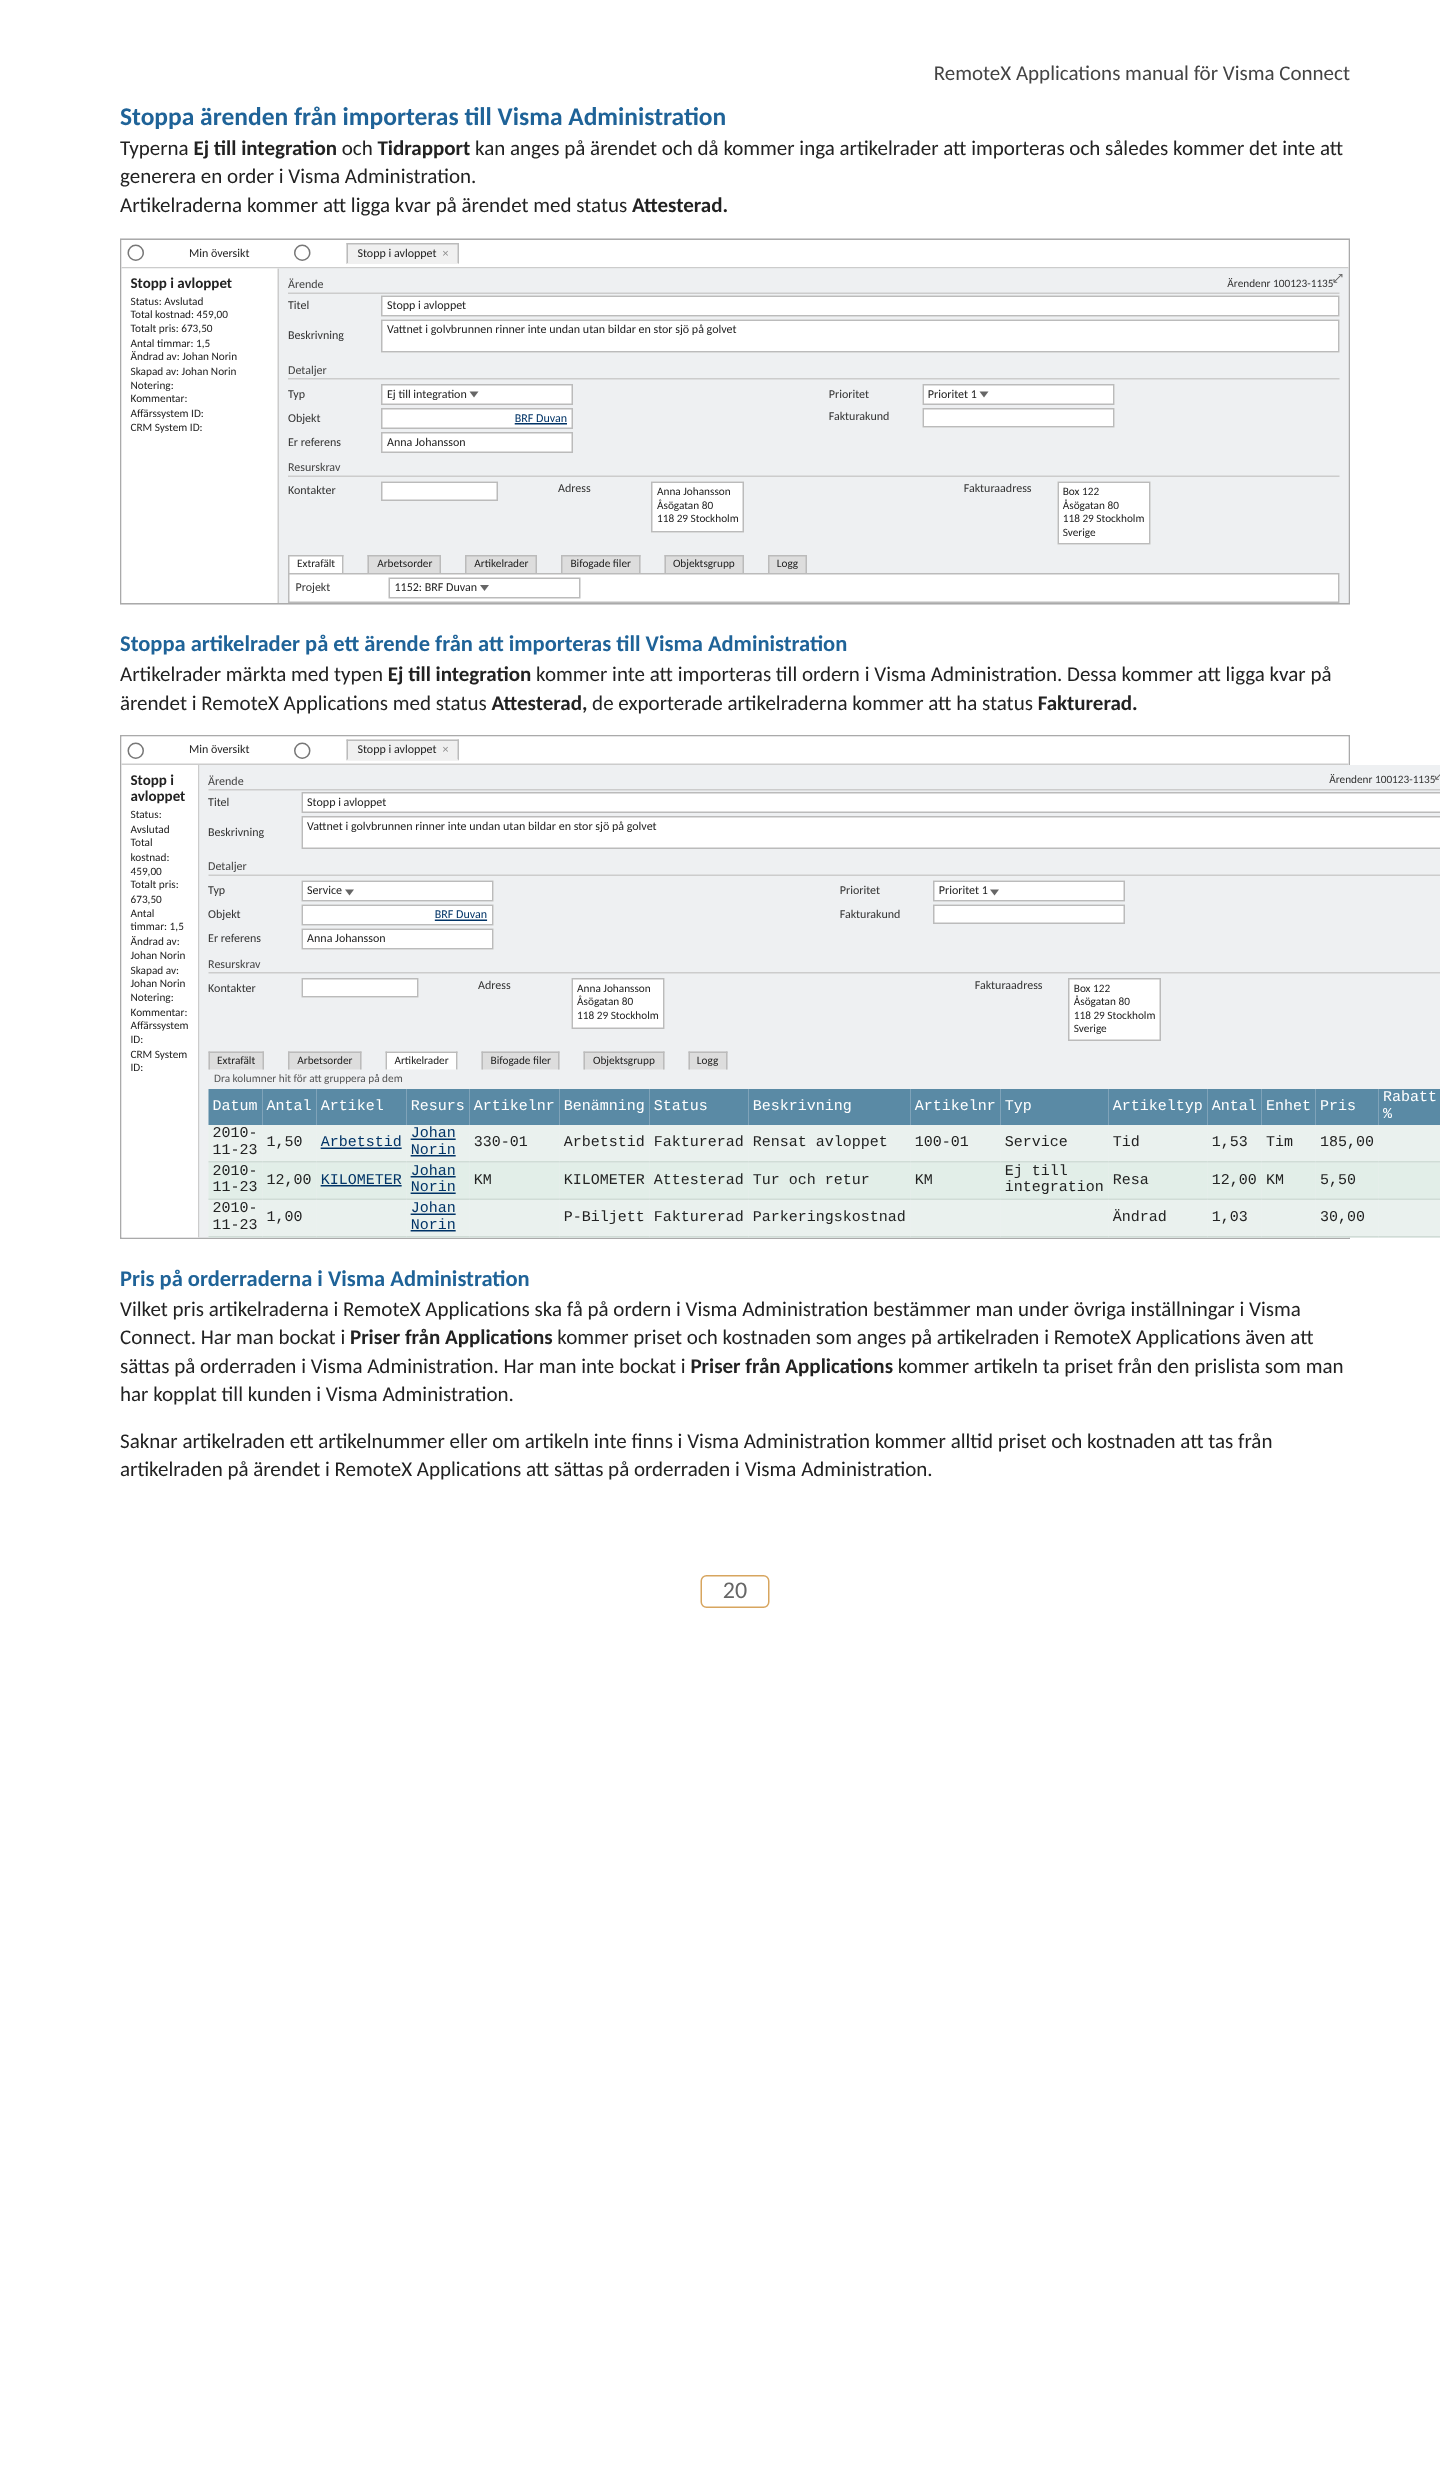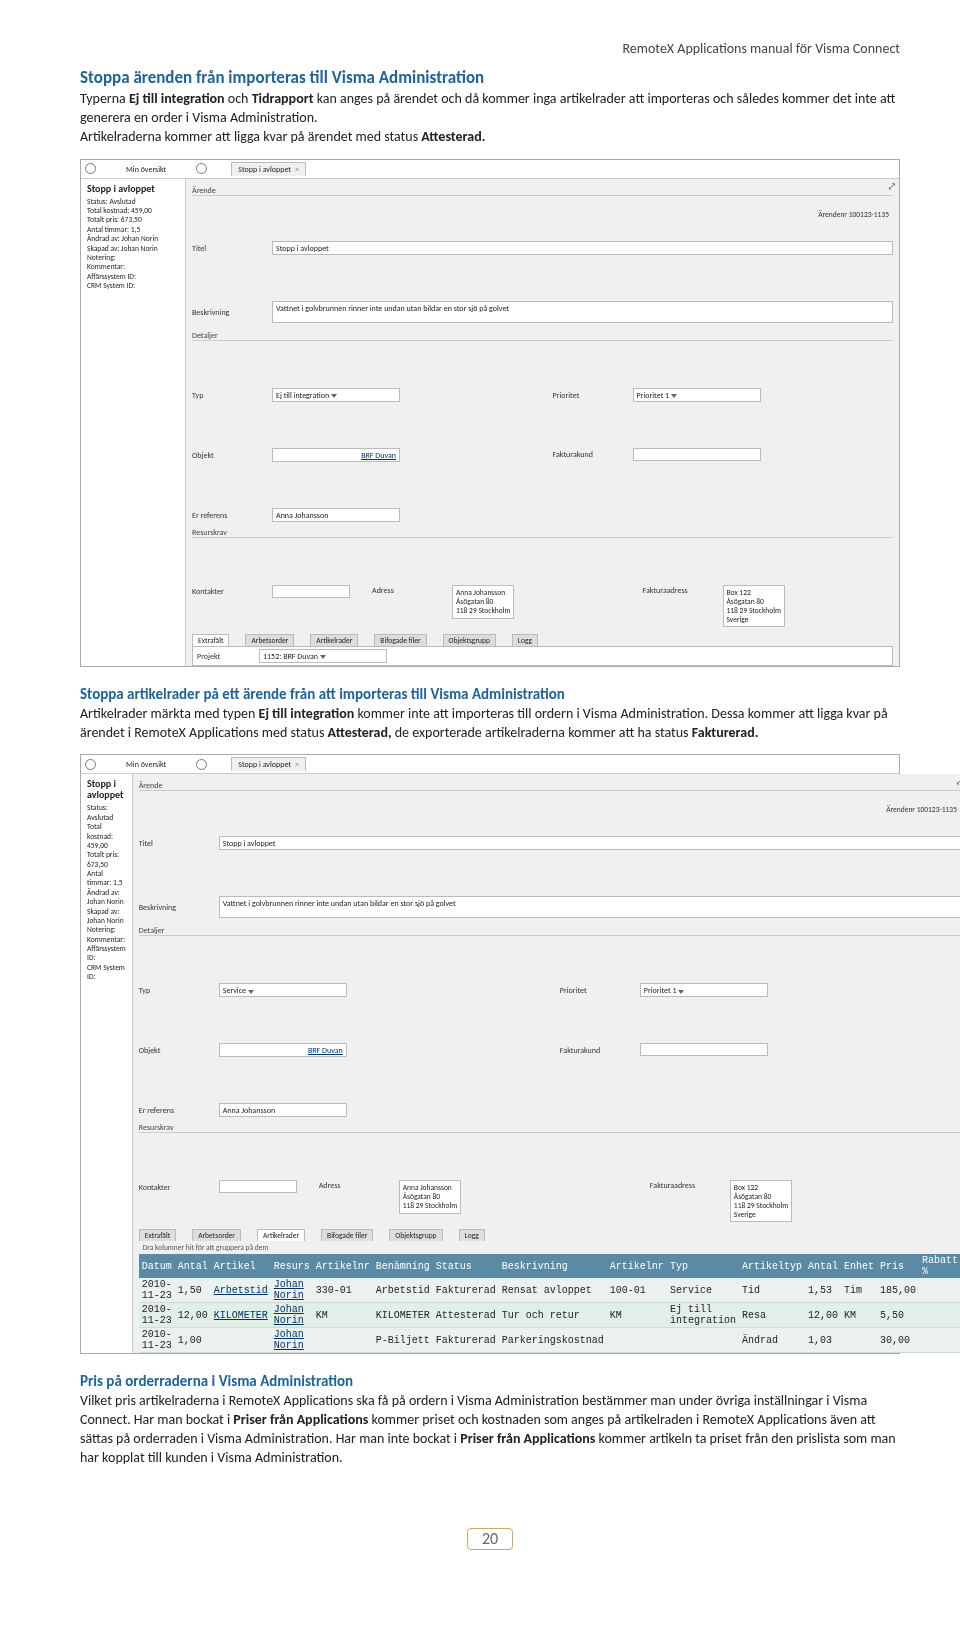--- a/index.html
+++ b/index.html
@@ -45,21 +45,21 @@
   .tabs .globe { width: 9px; height: 9px; border-radius: 50%; border: 1px solid #777; display: inline-block; }
   .tabs .tab { display: inline-block; padding: 1px 6px; }
   .tabs .active { background: #f0f0f0; border: 1px solid #bbb; border-bottom-color: #f0f0f0; }
   .tabs .x { color: #888; margin-left: 4px; }
   .shot-body { display: flex; }
   .sidepanel { width: 92px; background: #fff; padding: 4px 6px; border-right: 1px solid #ccc; }
   .sidepanel .title { font-weight: 700; font-size: 10px; color: #222; line-height: 1.1; }
   .sidepanel .kv { font-size: 7.5px; line-height: 1.25; margin-top: 3px; }
   .mainpanel { flex: 1; background: #eef0f2; padding: 4px 6px 0 6px; position: relative; }
   .sect-head { font-size: 8px; color: #444; border-bottom: 1px solid #ccc; margin-top: 2px; display: flex; justify-content: space-between; align-items: flex-end; }
-  .row { display: flex; align-items: center; font-size: 8px; padding: 1px 0; gap: 24px; margin-top: 44px; }
+  .row { display: flex; align-items: center; font-size: 8px; padding: 1px 0; gap: 6px; }
   .lbl { width: 56px; color: #333; }
   .field { background: #fff; border: 1px solid #bbb; padding: 1px 3px; flex: 1; min-height: 9px; }
   .field.small { flex: 0 0 120px; }
   .field.tiny { flex: 0 0 70px; }
   .linkish { color: #036; text-decoration: underline; text-align: right; }
   .detail-cols { display: flex; gap: 20px; margin-top: 2px; }
   .col { flex: 1; }
   .addr { background: #fff; border: 1px solid #bbb; padding: 2px 3px; font-size: 7.5px; line-height: 1.2; min-height: 28px; }
   .subtabs { display: flex; gap: 16px; margin-top: 6px; font-size: 7.5px; }
   .subtabs .st { padding: 1px 5px; background: #ddd; border: 1px solid #bbb; border-bottom: none; }
@@ -75,21 +75,21 @@
   .pagenum .box {
     display: inline-block;
     border: 1px solid #d7a55f;
     border-radius: 4px;
     padding: 0 14px;
     font-size: 16px;
     color: #666;
     line-height: 20px;
   }
   .tri { display: inline-block; width: 0; height: 0; border-left: 3px solid transparent; border-right: 3px solid transparent; border-top: 4px solid #666; vertical-align: middle; }
-  .arende-nr { position: absolute; right: 10px; top: 31px; font-size: 7.5px; color: #333; }
+  .arende-nr { position: absolute; right: 10px; top: 6px; font-size: 7.5px; color: #333; }
   .hatch { position: absolute; right: 4px; top: 2px; font-size: 8px; color: #666; }
 </style>
 </head>
 <body>
 
 <div class="page">
 
   <div class="header-right">RemoteX Applications manual för Visma Connect</div>
 
   <h2 class="blue">Stoppa ärenden från importeras till Visma Administration</h2>
@@ -408,18 +408,19 @@
             </tbody>
         </table>
       </div>
     </div>
   </div>
 
   <h3 class="blue">Pris på orderraderna i Visma Administration</h3>
   <p class="body">
     <span>Vilket pris artikelraderna i RemoteX Applications ska få på ordern i Visma Administration bestämmer man under övriga inställningar i Visma Connect. Har man bockat i </span><strong>Priser från Applications</strong><span> kommer priset och kostnaden som anges på artikelraden i RemoteX Applications även att sättas på orderraden i Visma Administration. Har man inte bockat i </span><strong>Priser från Applications</strong><span> kommer artikeln ta priset från den prislista som man har kopplat till kunden i Visma Administration.</span>
   </p>
+  <p class="body">Saknar artikelraden ett artikelnummer eller om artikeln inte finns i Visma Administration kommer alltid priset och kostnaden att tas från artikelraden på ärendet i RemoteX Applications att sättas på orderraden i Visma Administration.</p>
 
   <div class="pagenum">
     <span class="box">20</span>
   </div>
 
 </div>
 
 </body></html>

